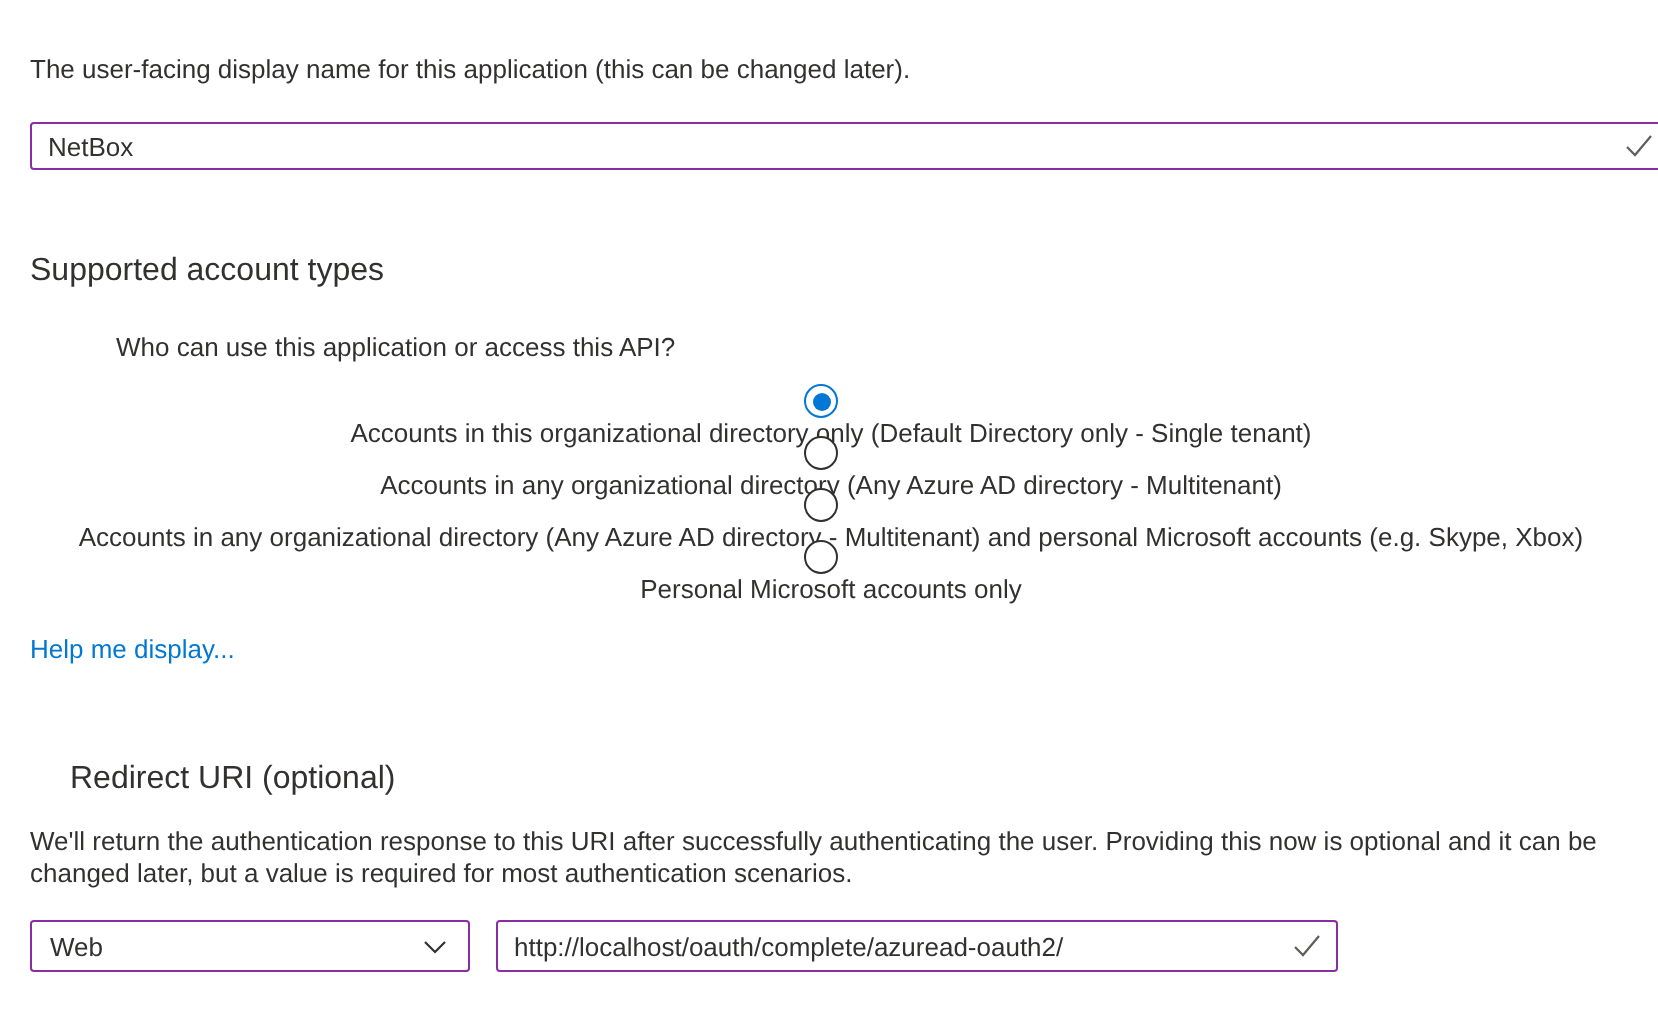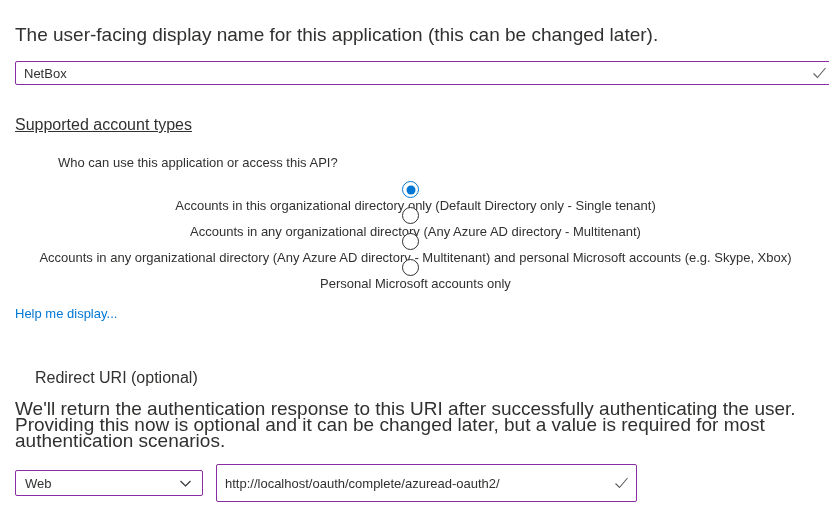--- a/index.html
+++ b/index.html
@@ -22,21 +22,21 @@
     color: #323130;
     line-height: 19px;
   }
   .required-star {
     color: #e81123;
     margin-right: 4px;
     font-size: 14px;
     vertical-align: 1px;
   }
   .desc {
-    font-size: 19px;
+    font-size: 13px;
     color: #323130;
     line-height: 19px;
     margin-top: 14px;
   }
   
   .input-wrap {
     position: relative;
     margin-top: 17px;
     width: 820px;
   }
@@ -55,21 +55,21 @@
   }
   .valid-check {
     position: absolute;
     right: 8px;
     top: 50%;
     transform: translateY(-50%);
     pointer-events: none;
     display: flex;
   }
   
-  .accounts-title { margin-top: 30px; text-decoration: underline; }
+  .accounts-title { margin-top: 41px; }
   .question {
     font-size: 13px;
     line-height: 15px;
     margin-top: 21px;
     margin-left: 43px;
   }
   .radio-group { margin-top: 11px; }
   .radio-row {
     display: flex;
     align-items: center;
@@ -123,41 +123,41 @@
     line-height: 16px;
   }
   .uri-row {
     display: flex;
     align-items: center;
     margin-top: 15px;
     gap: 13px;
   }
   .dropdown {
     box-sizing: border-box;
-    width: 188px;
+    width: 220px;
     height: 26px;
     border: 1px solid #8a2da5;
     border-radius: 2px;
     background: #fff;
     display: flex;
     align-items: center;
     justify-content: space-between;
     padding: 0 9px;
     cursor: pointer;
   }
   .dropdown-value {
     font-size: 13px;
     color: #323130;
   }
   .uri-input-wrap {
     position: relative;
     width: 421px;
     margin-top: 0;
   }
-  .uri-input-wrap .txt-input { height: 38px; }
+  .uri-input-wrap .txt-input { height: 26px; }
   svg { display: block; }
 </style>
 </head>
 <body>
 
 <div class="page">
 
   
   <div class="desc">The user-facing display name for this application (this can be changed later).</div>
   <div class="input-wrap">

